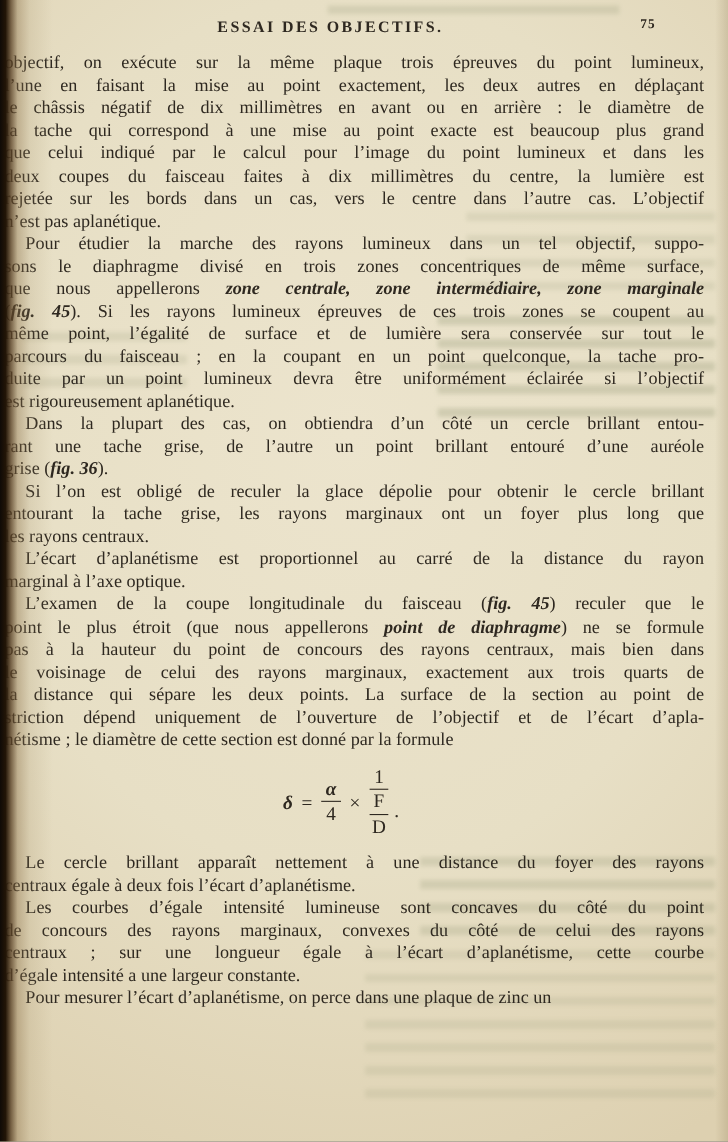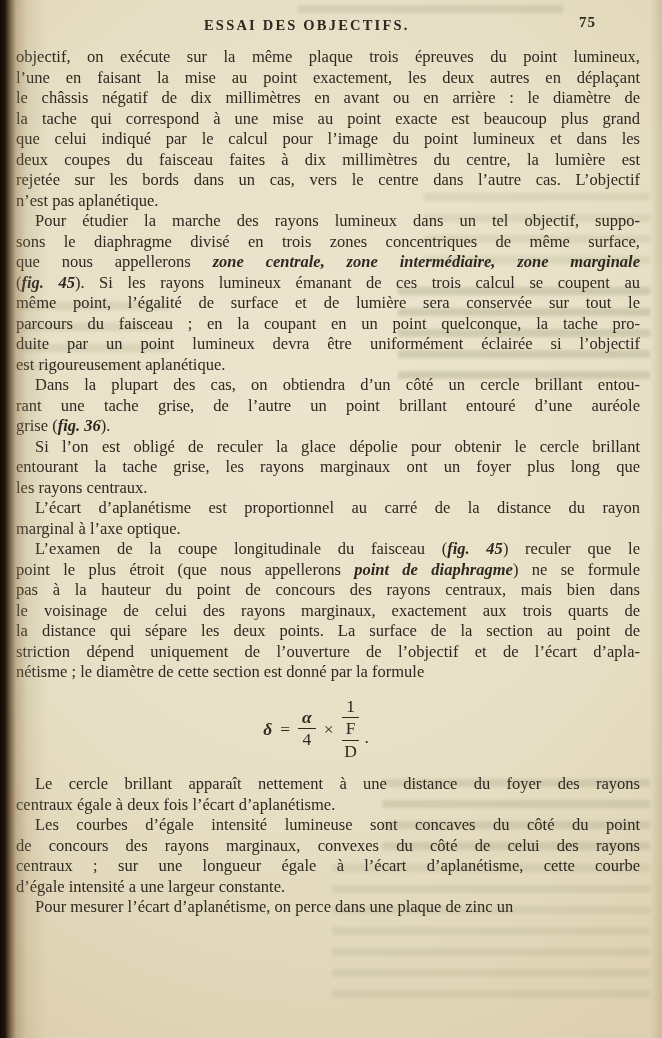--- a/index.html
+++ b/index.html
@@ -22,28 +22,28 @@
     position:absolute; z-index:1; filter:blur(1.8px); pointer-events:none;
     background: repeating-linear-gradient(180deg, rgba(148,152,118,0.55) 0 8px, rgba(0,0,0,0) 8px 21px);
   }
   .g1 { left:298px; top:5px;   width:265px; height:12px; opacity:0.42; }
   .g2 { left:398px; top:287px; width:252px; height:100px; opacity:0.55; }
   .g3 { left:20px;  top:302px; width:150px; height:66px;  opacity:0.34; }
   .g4 { left:382px; top:779px; width:268px; height:76px;  opacity:0.45; }
   .g5 { left:332px; top:864px; width:318px; height:136px; opacity:0.30; }
   .g6 { left:424px; top:193px; width:226px; height:80px;  opacity:0.30; }
 
-  .content { position:relative; z-index:2; padding:14px 22px 0 16px; }
+  .content { position:relative; z-index:2; padding:14px 22px 0 4px; }
 
   .header { position:relative; height:26px; margin-bottom:7px; }
   .running-title {
     position:absolute; left:46.6%; transform:translateX(-50%); top:3px;
     font-weight:bold; font-size:14.5px; letter-spacing:2.2px; white-space:nowrap;
   }
-  .page-number { position:absolute; right:44px; top:0; font-size:15px; letter-spacing:1px; font-weight:bold; }
+  .page-number { position:absolute; right:44px; top:0; font-size:12px; letter-spacing:1px; font-weight:bold; }
 
   .body { font-size:16.5px; line-height:20.5px; }
   .line { text-align:justify; text-align-last:justify; }
   .line.last { text-align-last:left; }
   .para.indent .line:first-child { padding-left:19px; }
   .it { font-style:italic;font-weight:bold; }
 
   .figure { position:relative; margin:8px 0 9px; }
   .fig-row { display:flex; justify-content:center; align-items:center; gap:64px; transform:translateX(-22px); }
   .fig-dot { position:absolute; width:3px; height:3px; border-radius:50%; background:#4a4336; left:238px; top:-5px; }
@@ -115,21 +115,21 @@
           <div class="para indent">
             <div class="line"><span>Pour étudier la marche des rayons lumineux dans un tel objectif, suppo-</span></div>
             <div class="line"><span>sons le diaphragme divisé en trois zones concentriques de même surface,</span></div>
             <div class="line"><span>que nous appellerons </span><span class="it">zone centrale, zone intermédiaire, zone marginale</span></div>
           </div>
         </div>
 
 
       <div>
           <div class="para">
-            <div class="line"><span>(</span><span class="it">fig. 45</span><span>). Si les rayons lumineux émanant de ces trois calcul se coupent au</span></div>
+            <div class="line"><span>(</span><span class="it">fig. 45</span><span>). Si les rayons lumineux épreuves de ces trois zones se coupent au</span></div>
             <div class="line"><span>même point, l’égalité de surface et de lumière sera conservée sur tout le</span></div>
             <div class="line"><span>parcours du faisceau ; en la coupant en un point quelconque, la tache pro-</span></div>
             <div class="line"><span>duite par un point lumineux devra être uniformément éclairée si l’objectif</span></div>
             <div class="line last"><span>est rigoureusement aplanétique.</span></div>
           </div>
           <div class="para indent">
             <div class="line"><span>Dans la plupart des cas, on obtiendra d’un côté un cercle brillant entou-</span></div>
             <div class="line"><span>rant une tache grise, de l’autre un point brillant entouré d’une auréole</span></div>
             <div class="line last"><span>grise (</span><span class="it">fig. 36</span><span>).</span></div>
           </div>

